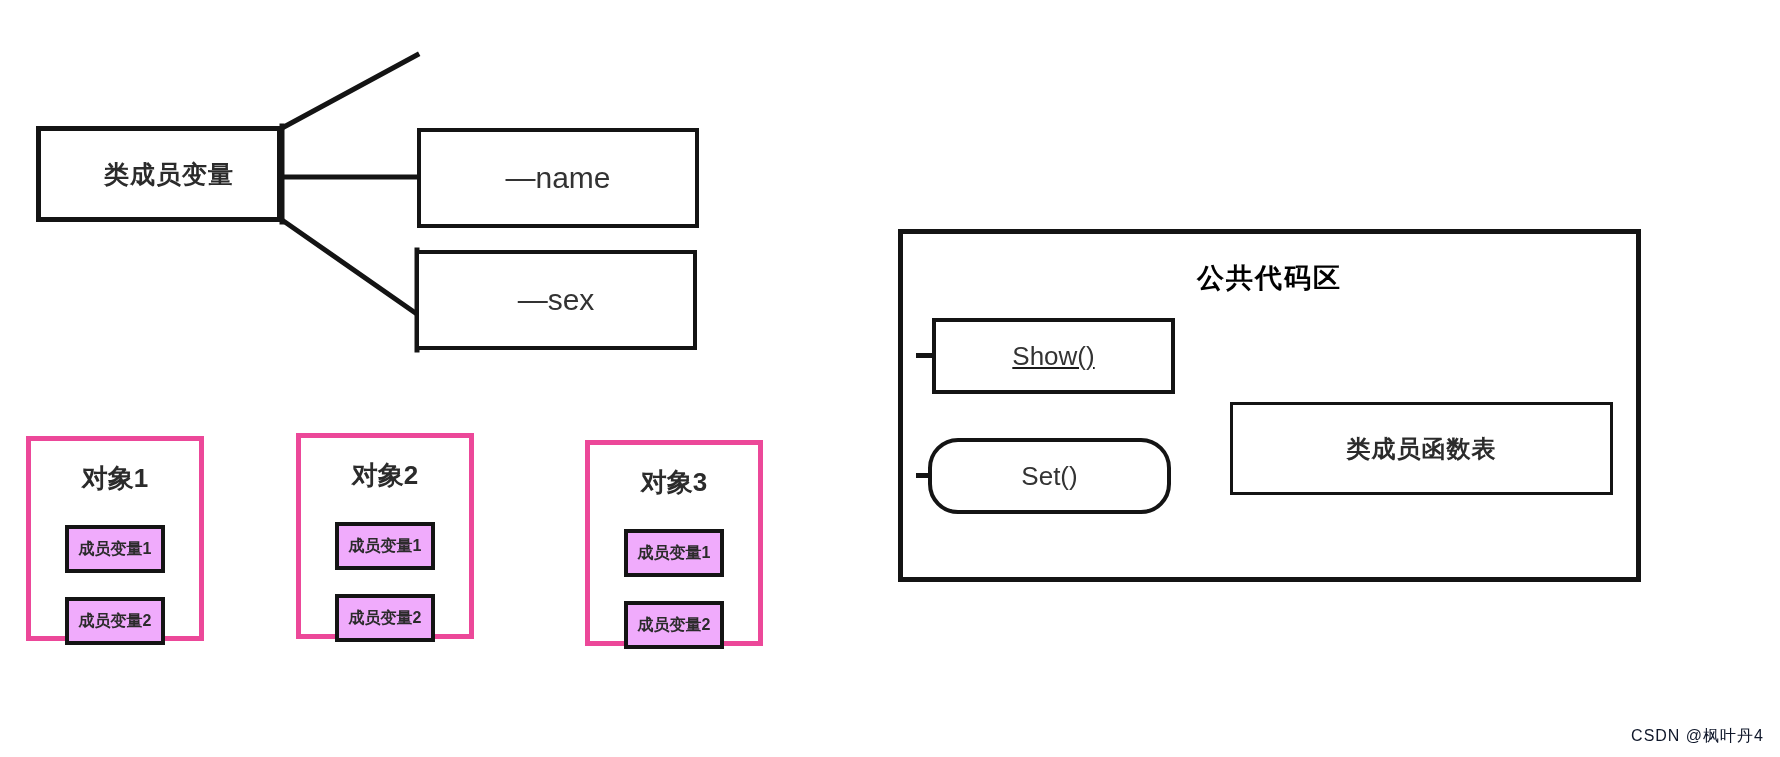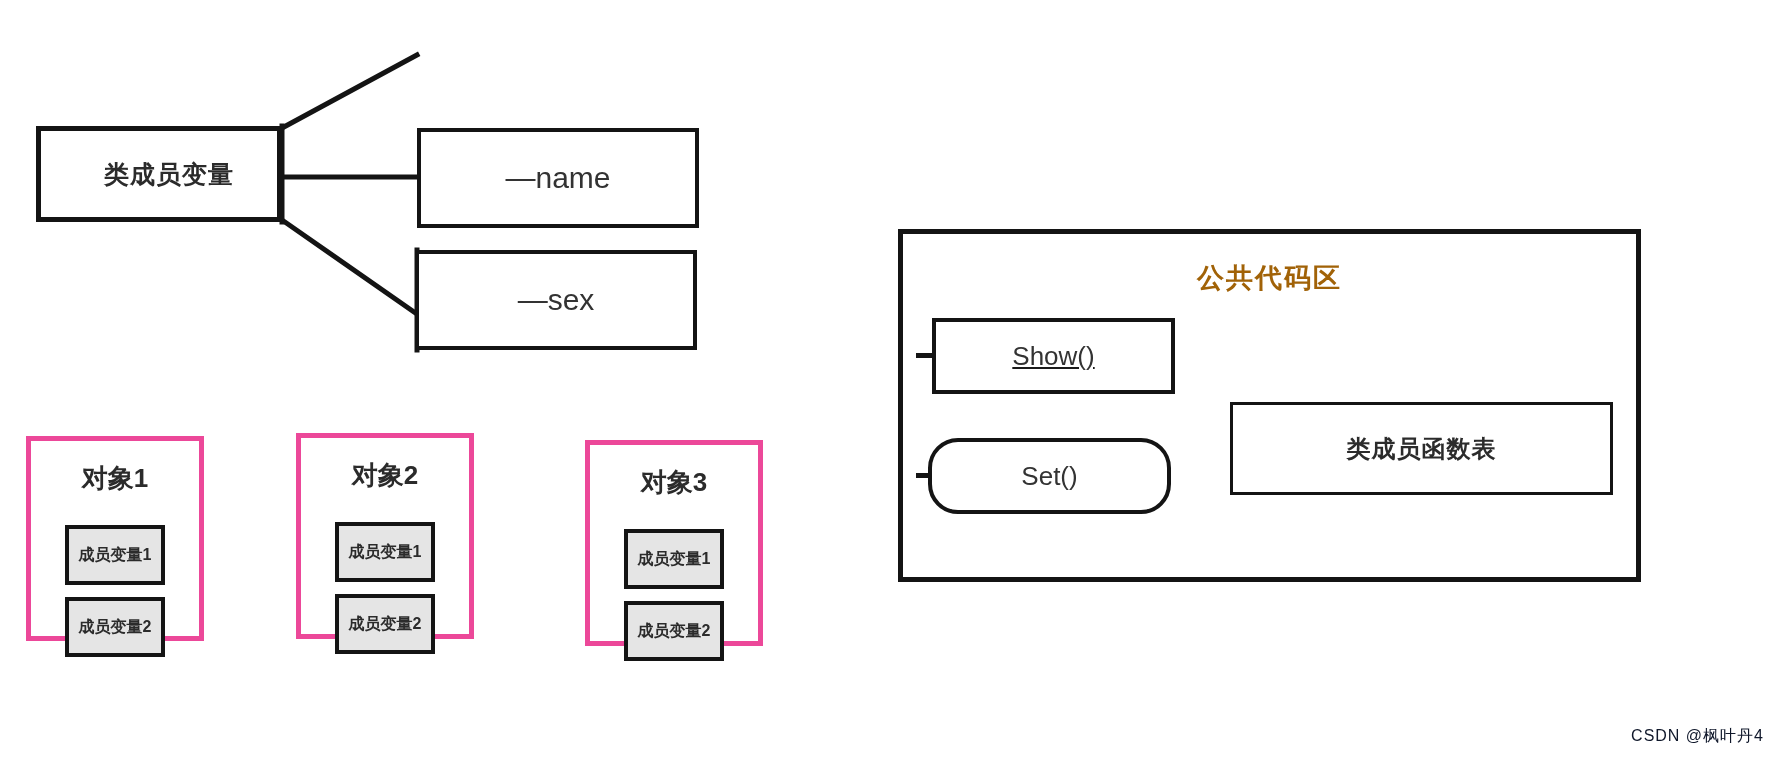--- a/index.html
+++ b/index.html
@@ -110,23 +110,23 @@
     font-size: 26px;
     font-weight: bold;
     color: #2b2b2b;
   }
   .member-slot {
     position: absolute;
     box-sizing: border-box;
     left: 50%;
     transform: translateX(-50%);
     width: 100px;
-    height: 60px;
+    height: 48px;
     border: 4px solid #141414;
-    background: #e5e5e5;
+    background: #f0abfc;
     display: flex;
     align-items: center;
     justify-content: center;
     font-size: 16px;
     font-weight: bold;
     color: #2b2b2b;
     white-space: nowrap;
   }
   .member-slot.slot-1 { top: 84px; }
   .member-slot.slot-2 { top: 156px; }
@@ -143,21 +143,21 @@
     background: #ffffff;
   }
   #public-code-title {
     position: absolute;
     left: 0;
     right: 0;
     top: 26px;
     text-align: center;
     font-size: 27px;
     font-weight: bold;
-    color: #a16207;
+    color: #000000;
     letter-spacing: 2px;
   }
   #show-box {
     left: 932px;
     top: 318px;
     width: 243px;
     height: 76px;
     font-size: 26px;
     text-decoration: underline;
   }

